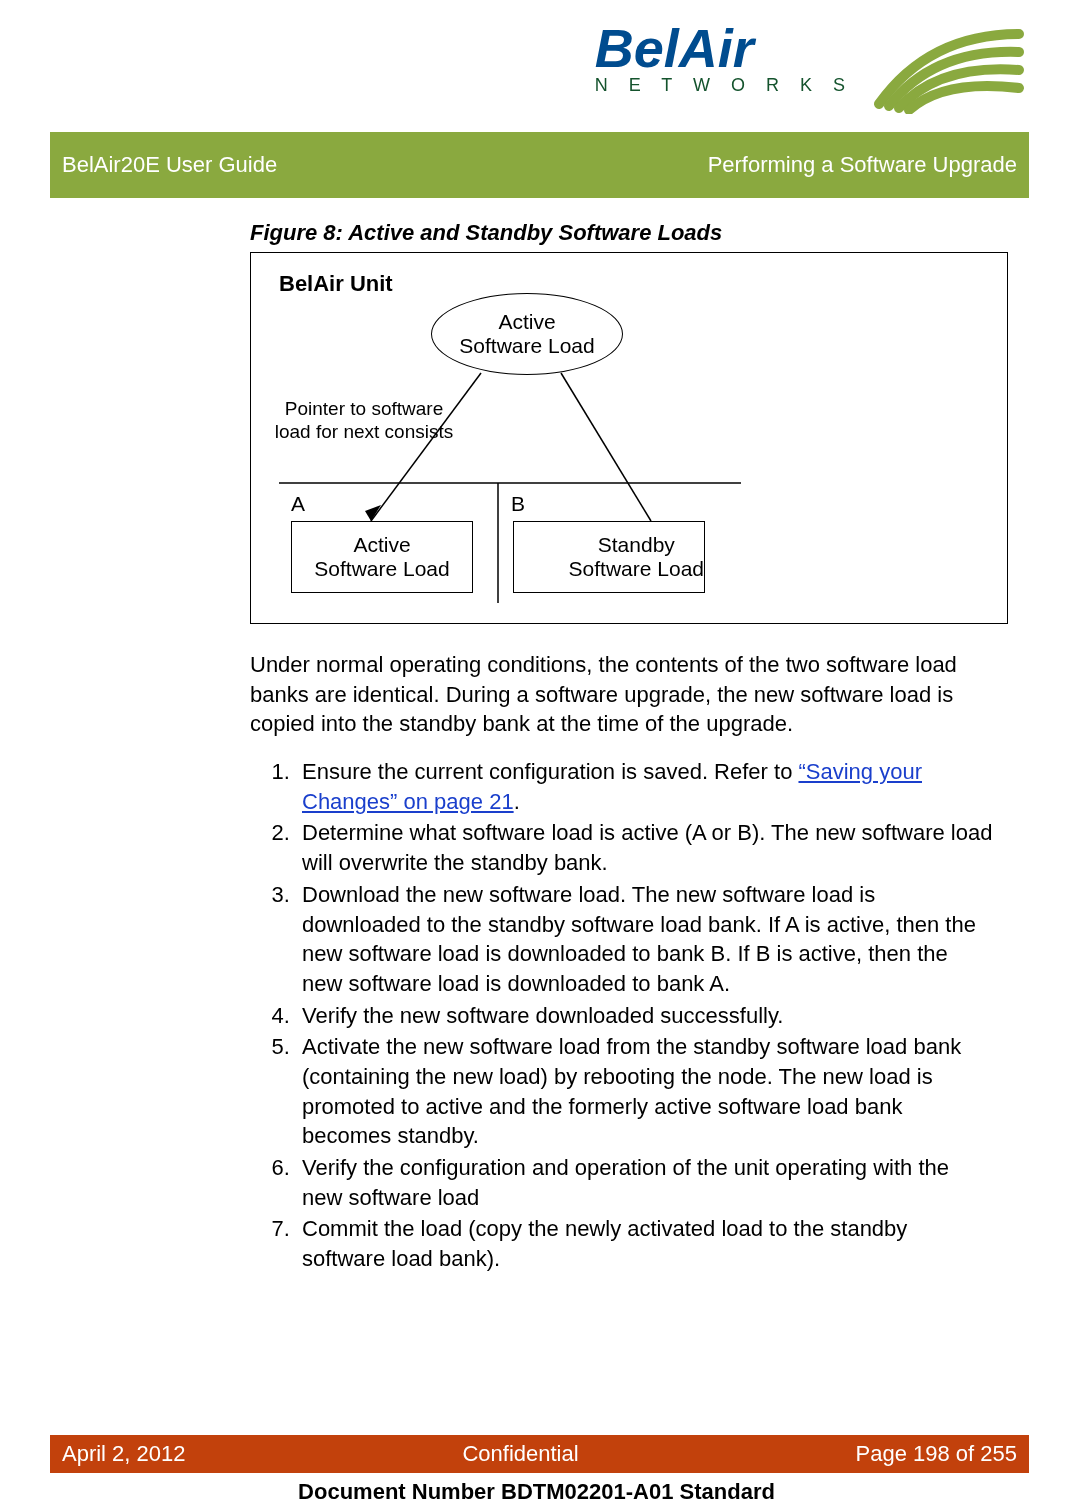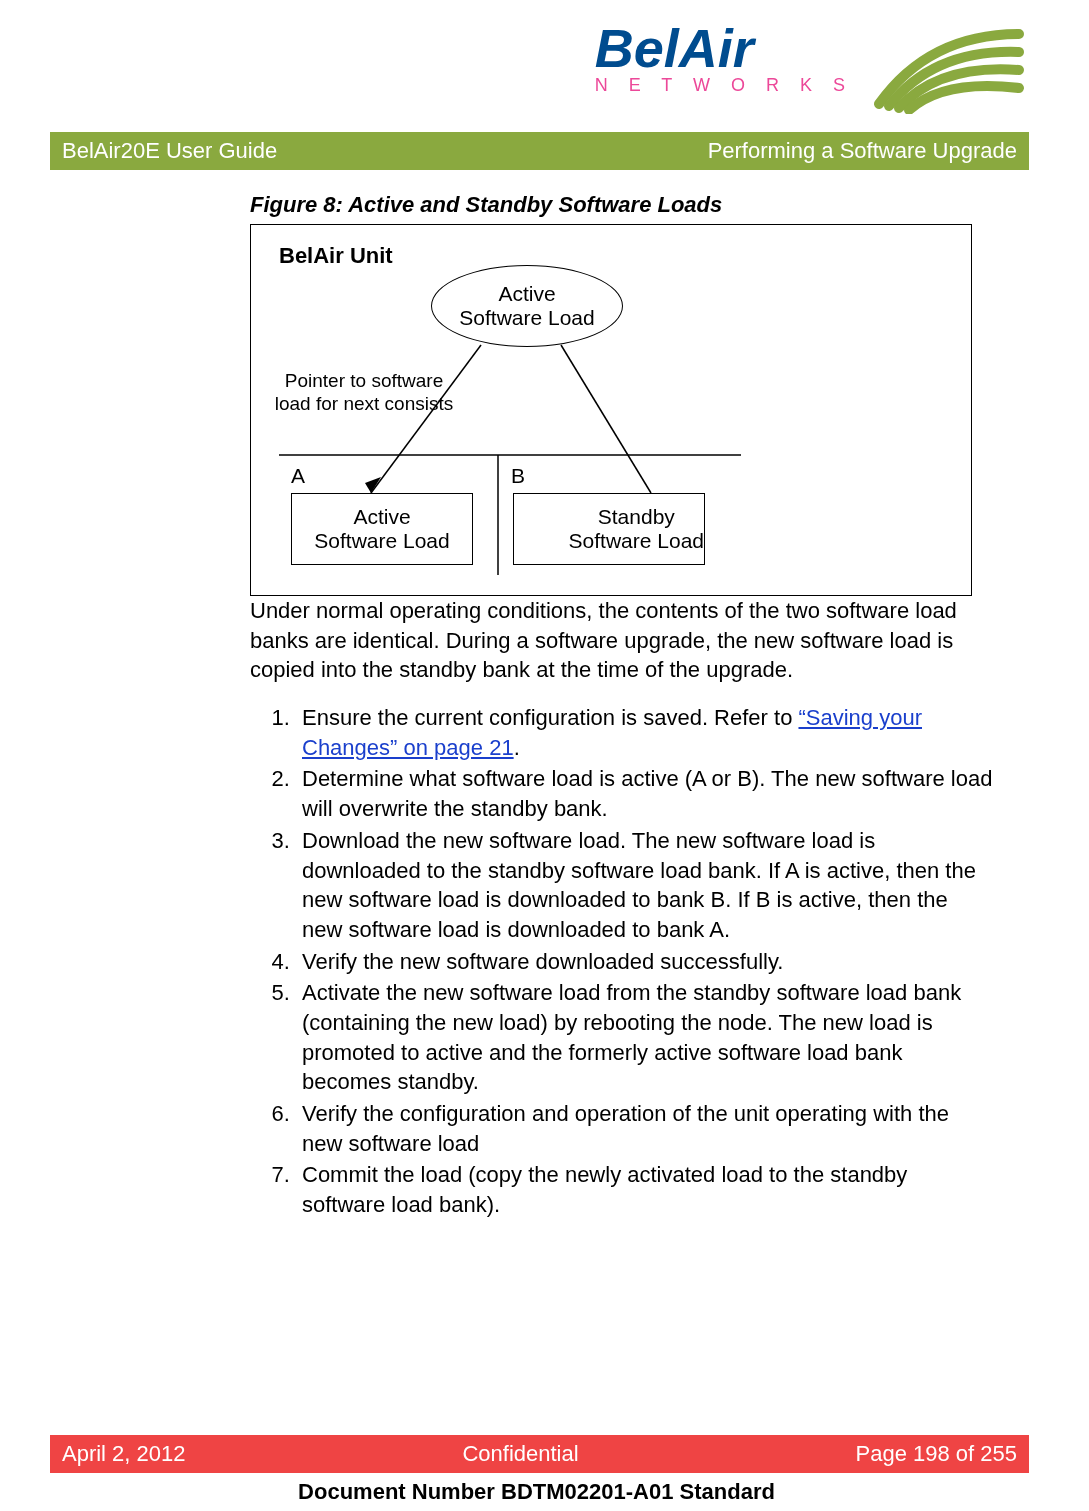--- a/index.html
+++ b/index.html
@@ -30,55 +30,57 @@
   }
   .logo-belair {
     font-size: 54px;
     font-weight: 700;
     font-style: italic;
     color: #004c8f;
     line-height: 0.9;
   }
   .logo-networks {
     font-size: 18px;
-    color: #ec4899;
+    color: #14532d;
     letter-spacing: 8px;
     margin-top: 2px;
   }
   .logo-right {
     width: 160px;
     height: 90px;
     display:flex;
     align-items:center;
     justify-content:center;
   }
   .banner {
     background: #8aa93f;
     color: #fff;
     font-size: 22px;
-    padding: 6px 12px;
+    padding: 20px 12px;
     display: flex;
     justify-content: space-between;
     margin-bottom: 22px;
   }
   .content {
     margin-left: 200px;
     margin-right: 20px;
   }
   .fig-caption {
     font-size: 22px;
     font-weight: 700;
     margin-bottom: 6px;
     font-style: italic;
   }
   .figure-box {
     border: 1.5px solid #000;
     width: 720px;
     height: 370px;
     position: relative;
+    margin-bottom: 26px;
+    padding-left: 36px;
   }
   .fig-label {
     position: absolute;
     font-size: 22px;
     font-weight: 700;
   }
   .fig-text {
     position: absolute;
     font-size: 19px;
     text-align: center;
@@ -124,21 +126,21 @@
   }
   .link {
     color: #1a3fcc;
     text-decoration: underline;
   }
   .footer-bar {
     position: absolute;
     left: 50px;
     right: 60px;
     bottom: 38px;
-    background: #ef4444;
+    background: #c2410c;
     color: #fff;
     font-size: 22px;
     padding: 6px 12px;
     display: flex;
     justify-content: space-between;
   }
   .doc-number {
     position: absolute;
     left: 0;
     right: 16px;

